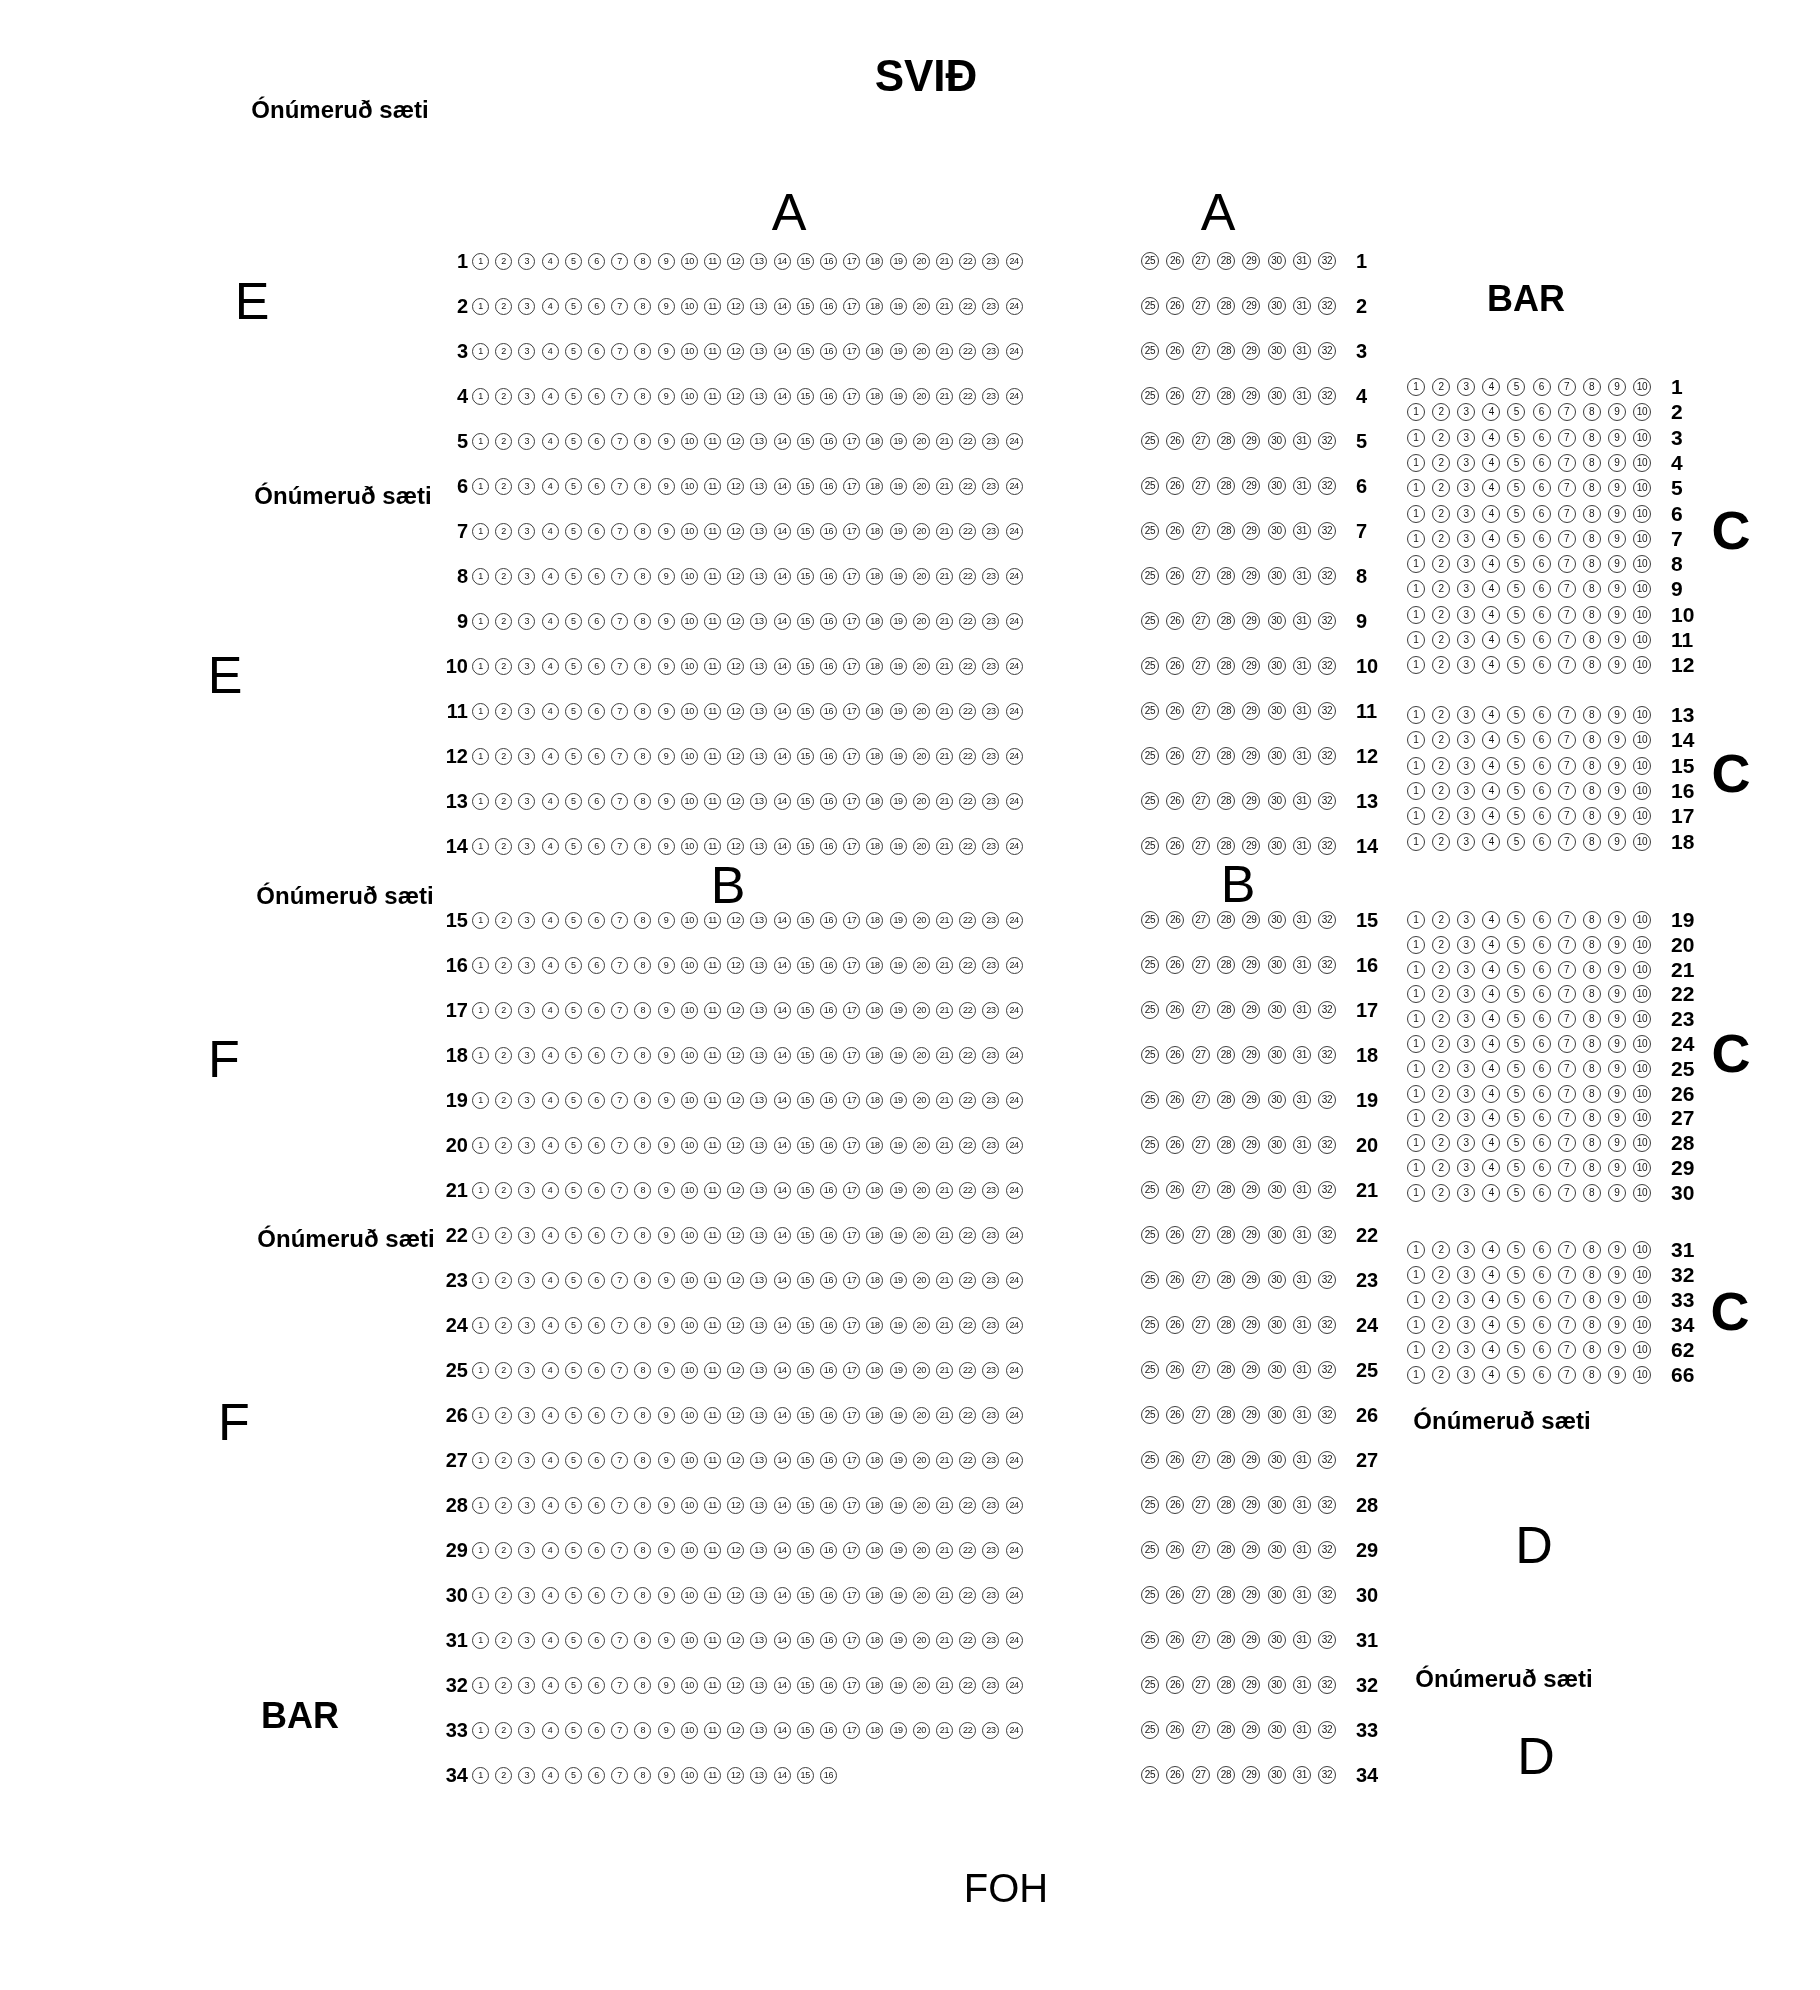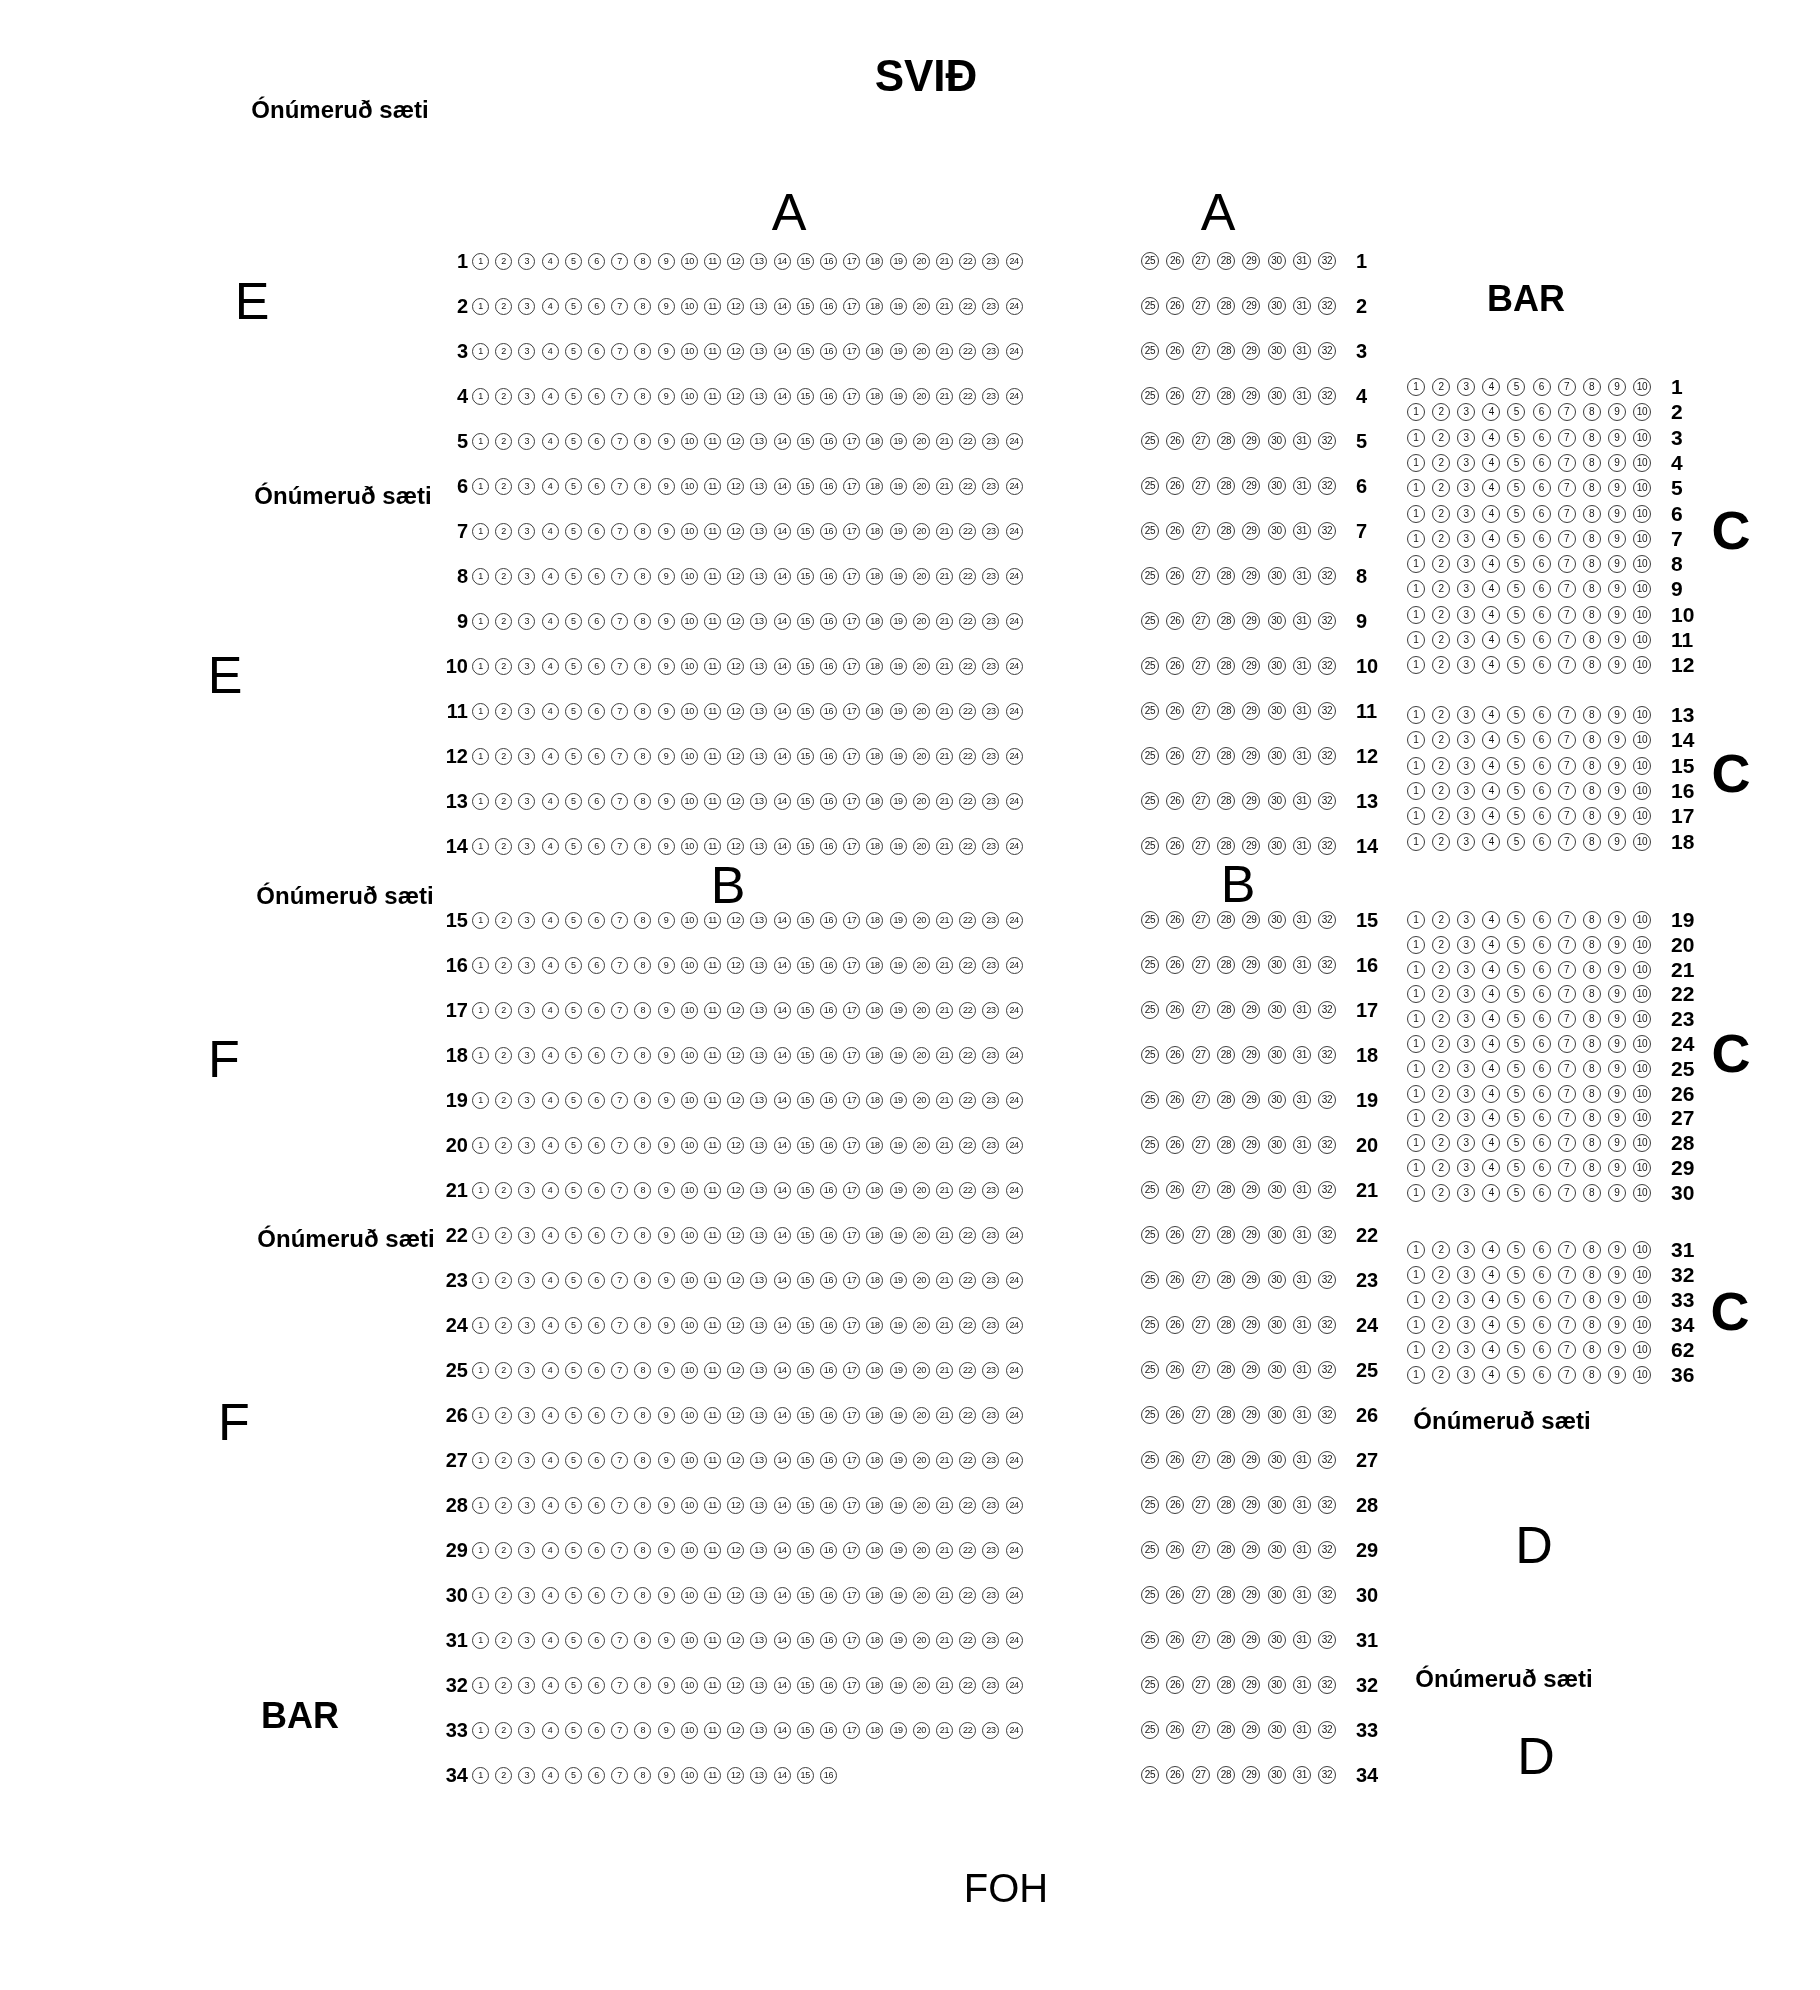--- a/index.html
+++ b/index.html
@@ -1753,21 +1753,21 @@
       <span class="seat" style="left: 1457.2px; top: 2px; width: 18px; height: 18px; font-size: 10px;">3</span>
       <span class="seat" style="left: 1482.3px; top: 2px; width: 18px; height: 18px; font-size: 10px;">4</span>
       <span class="seat" style="left: 1507.4px; top: 2px; width: 18px; height: 18px; font-size: 10px;">5</span>
       <span class="seat" style="left: 1532.5px; top: 2px; width: 18px; height: 18px; font-size: 10px;">6</span>
       <span class="seat" style="left: 1557.6px; top: 2px; width: 18px; height: 18px; font-size: 10px;">7</span>
       <span class="seat" style="left: 1582.7px; top: 2px; width: 18px; height: 18px; font-size: 10px;">8</span>
       <span class="seat" style="left: 1607.8px; top: 2px; width: 18px; height: 18px; font-size: 10px;">9</span>
       <span class="seat" style="left: 1632.9px; top: 2px; width: 18px; height: 18px; font-size: 10px;">10</span>
     </div>
     <div class="seat-row" style="top: 1364px;">
-      <span class="row-num" style="left: 1671px; width: 60px; text-align: left; font-size: 21px;">36</span>
+      <span class="row-num" style="left: 1671px; width: 60px; text-align: left; font-size: 21px;">66</span>
       <span class="seat" style="left: 1407px; top: 2px; width: 18px; height: 18px; font-size: 10px;">1</span>
       <span class="seat" style="left: 1432.1px; top: 2px; width: 18px; height: 18px; font-size: 10px;">2</span>
       <span class="seat" style="left: 1457.2px; top: 2px; width: 18px; height: 18px; font-size: 10px;">3</span>
       <span class="seat" style="left: 1482.3px; top: 2px; width: 18px; height: 18px; font-size: 10px;">4</span>
       <span class="seat" style="left: 1507.4px; top: 2px; width: 18px; height: 18px; font-size: 10px;">5</span>
       <span class="seat" style="left: 1532.5px; top: 2px; width: 18px; height: 18px; font-size: 10px;">6</span>
       <span class="seat" style="left: 1557.6px; top: 2px; width: 18px; height: 18px; font-size: 10px;">7</span>
       <span class="seat" style="left: 1582.7px; top: 2px; width: 18px; height: 18px; font-size: 10px;">8</span>
       <span class="seat" style="left: 1607.8px; top: 2px; width: 18px; height: 18px; font-size: 10px;">9</span>
       <span class="seat" style="left: 1632.9px; top: 2px; width: 18px; height: 18px; font-size: 10px;">10</span>

